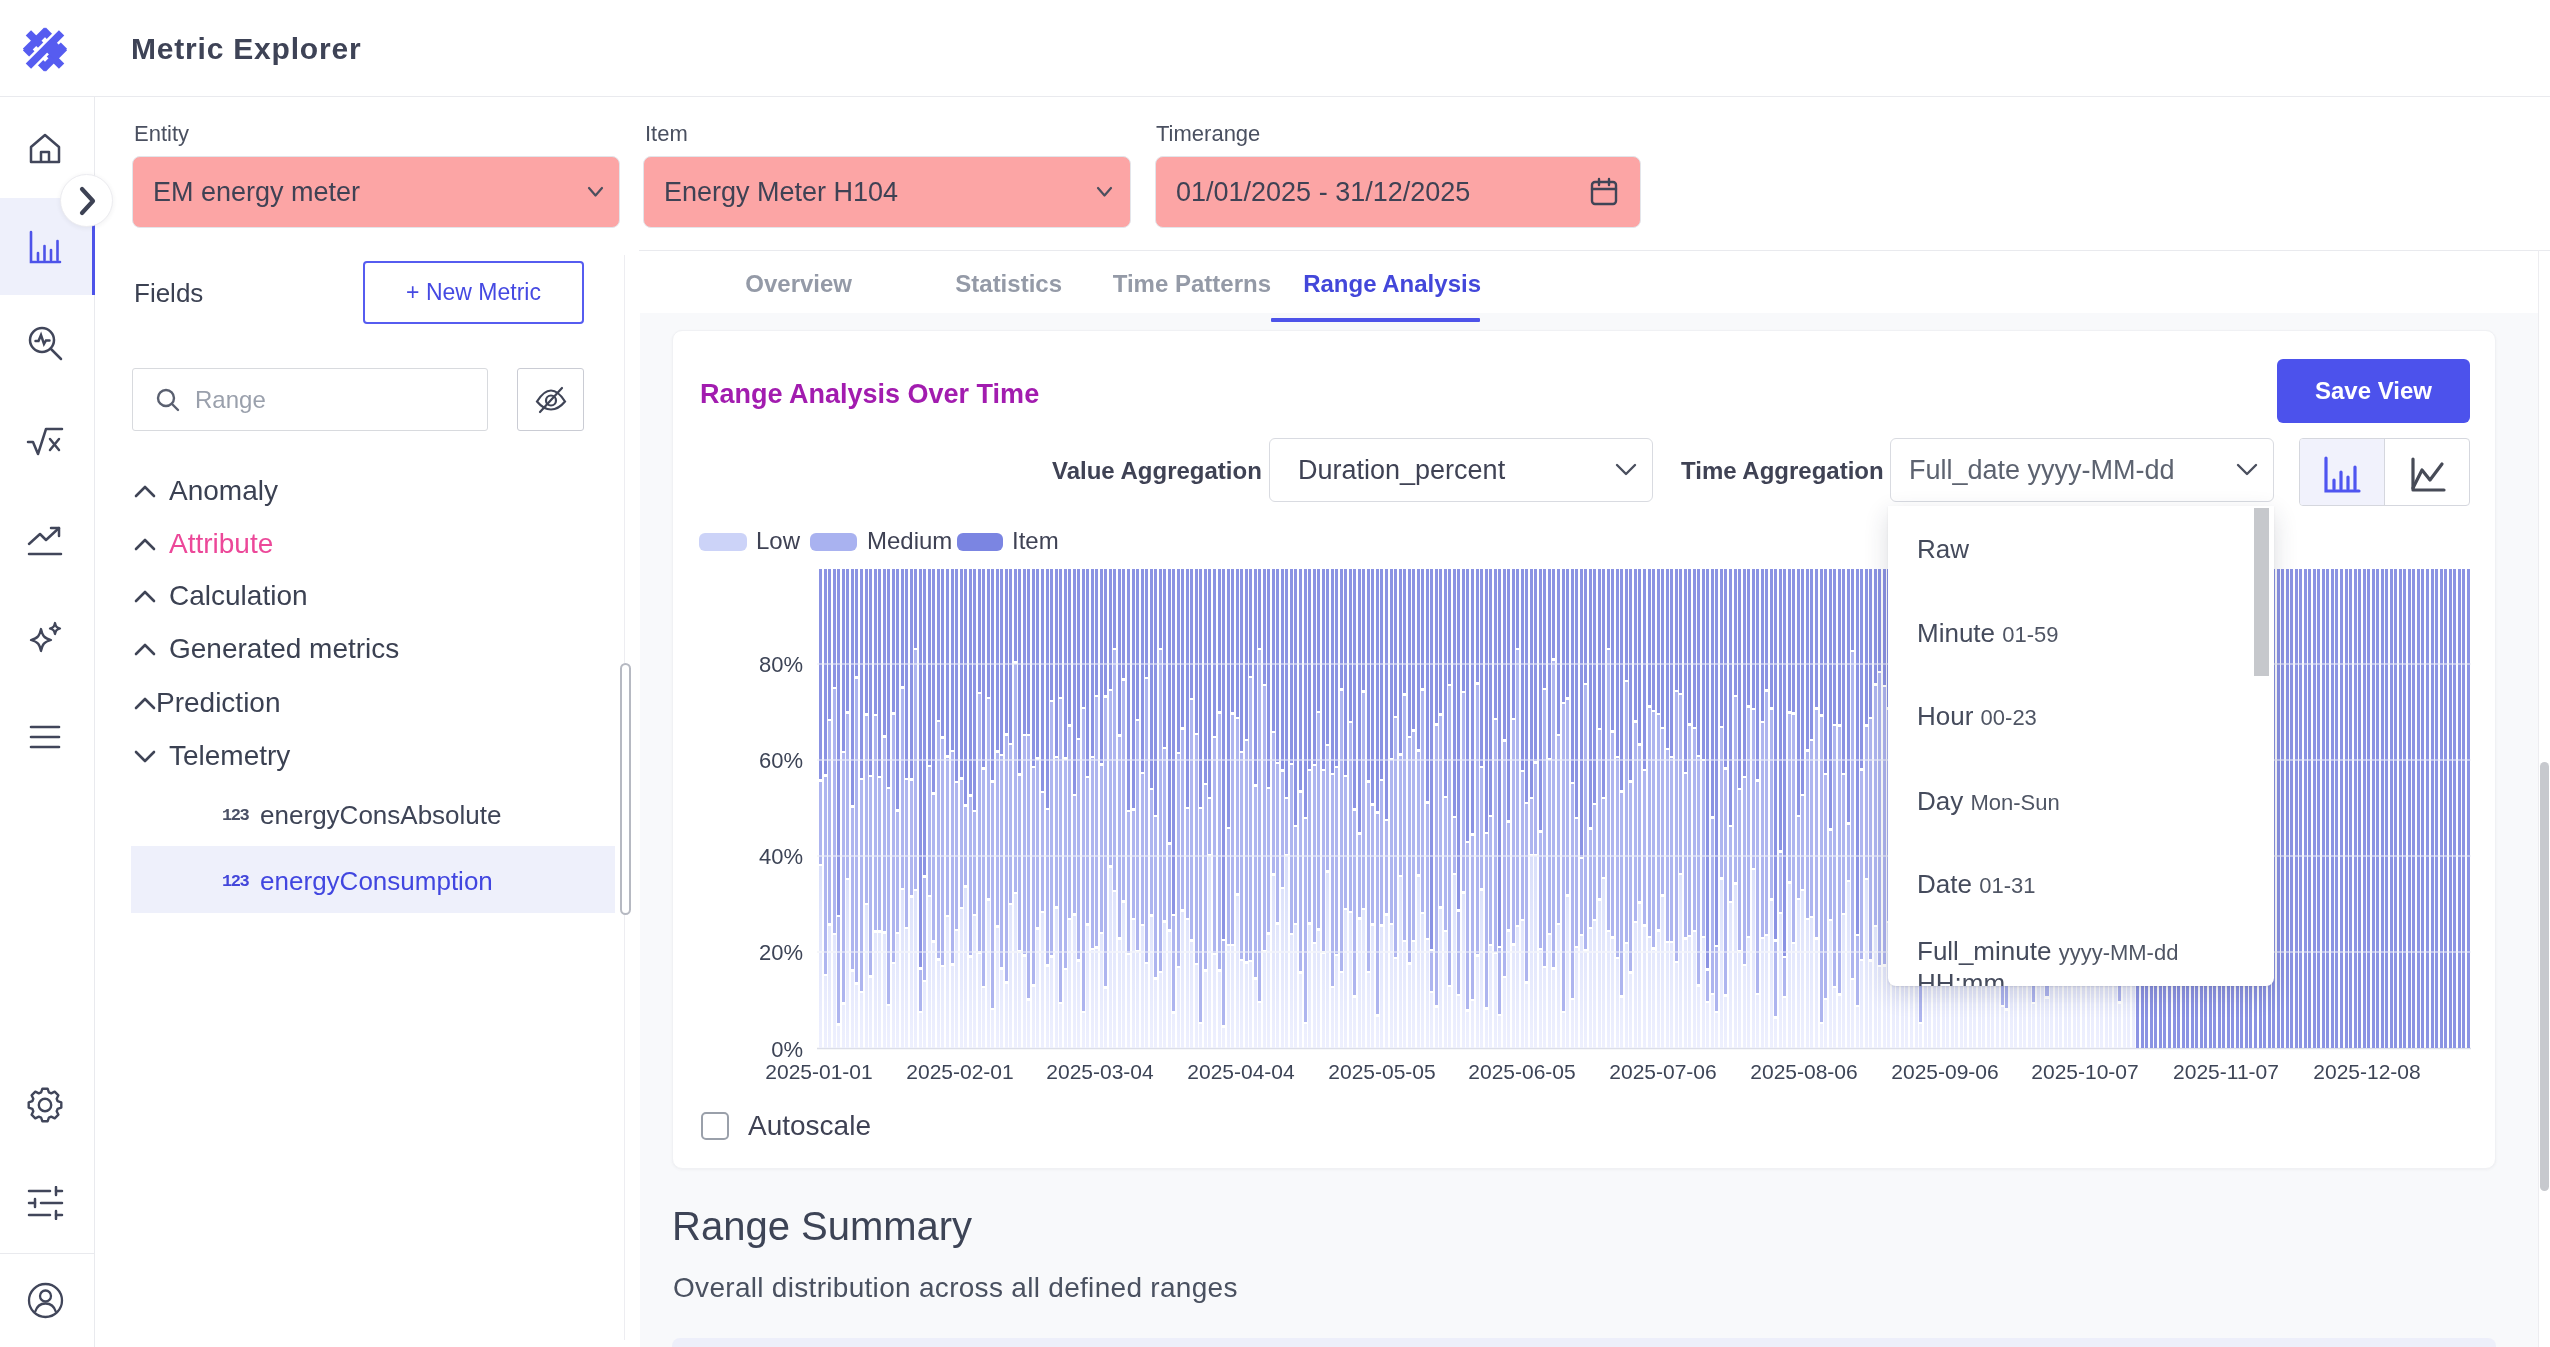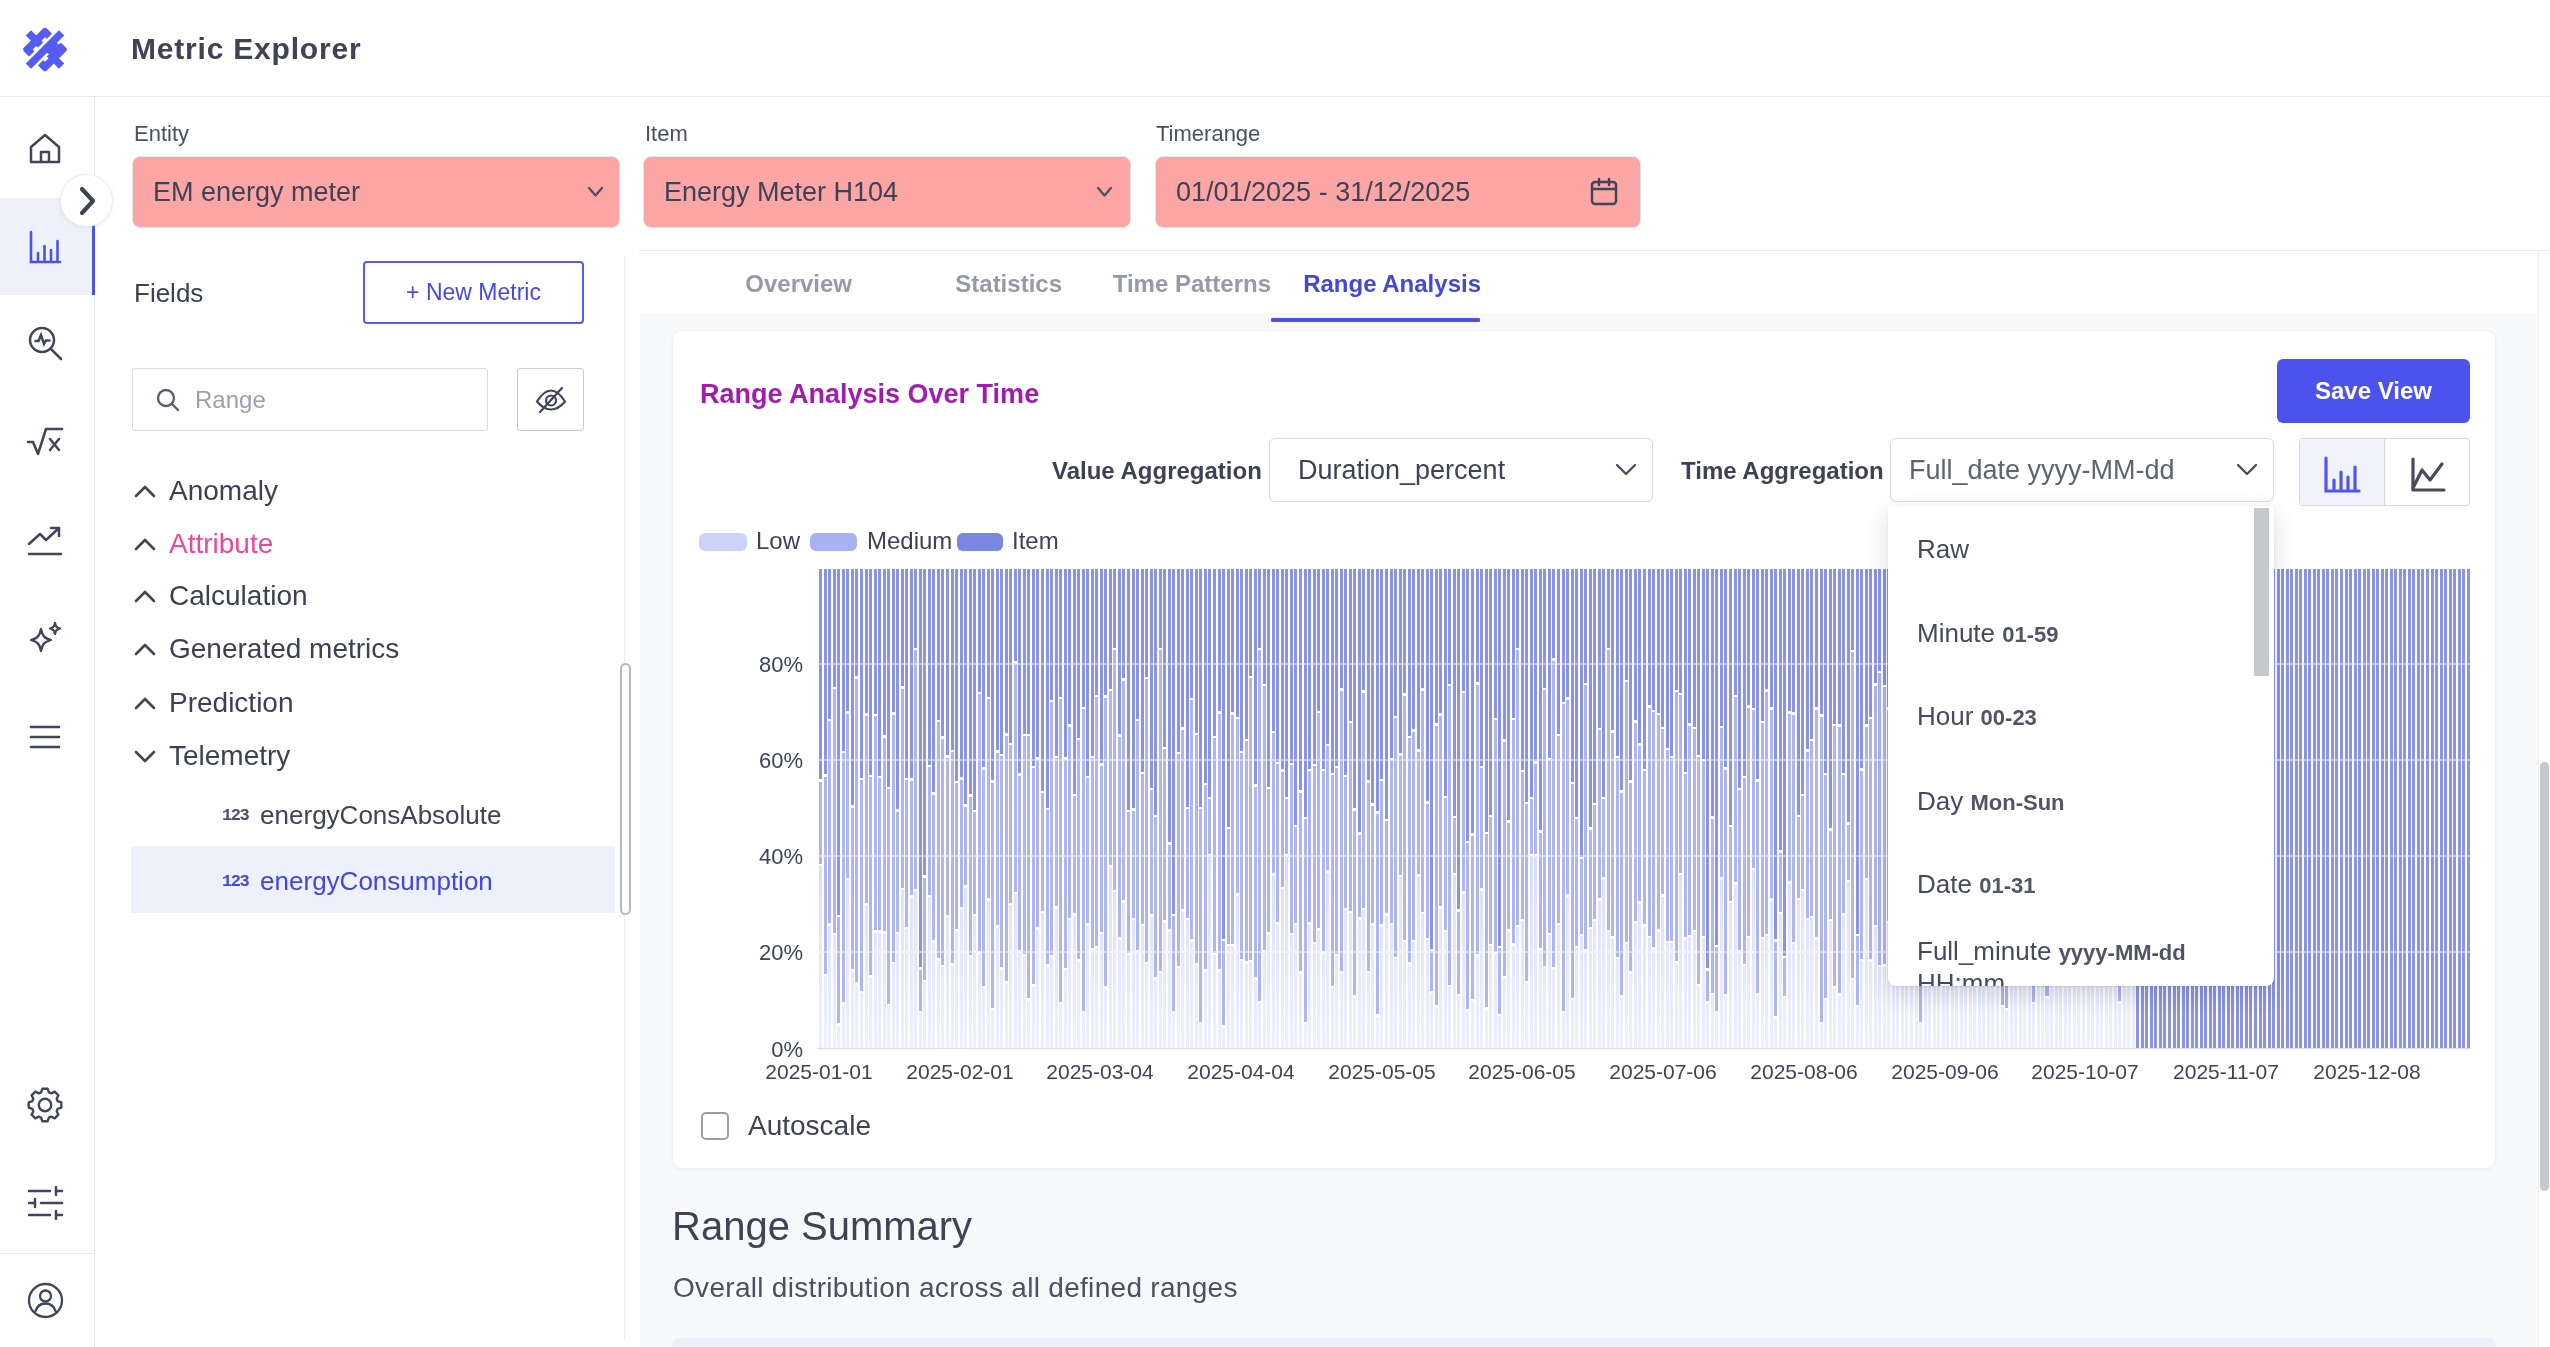--- a/index.html
+++ b/index.html
@@ -26,21 +26,21 @@
 .togga{left:2300px;top:439px;width:85px;height:66px;background:#f1f2fc;border-right:1px solid #d5d7de;border-radius:3px 0 0 3px}
 .leg{top:533px;height:18px;border-radius:6px}
 .legt{top:529px;font-size:24px;color:#3f4254;line-height:24px}
 .acheck{left:701px;top:1112px;width:28px;height:28px;border:2px solid #9aa0aa;border-radius:5px;background:#fff}
 .achlbl{left:748px;top:1112px;font-size:28px;color:#3f4254;line-height:28px}
 .rsum{left:672px;top:1204px;font-size:40px;font-weight:400;color:#3d4456}
 .rsub{left:673px;top:1272px;font-size:28px;color:#4a5160;letter-spacing:.3px}
 .tstrip{left:672px;top:1338px;width:1824px;height:9px;background:#edeffa;border-radius:8px 8px 0 0}
 .menu{left:1888px;top:506px;width:386px;height:480px;background:#fff;border-radius:0 0 8px 8px;box-shadow:0 8px 24px rgba(40,44,70,.16),0 1px 2px rgba(40,44,70,.10);overflow:hidden}
 .mi{position:absolute;left:29px;font-size:26px;color:#454b5c}
-.mi small{font-size:22px;color:#4f5564;font-weight:700}
+.mi small{font-size:22px;color:#4f5564;font-weight:400}
 .mscr{left:2254px;top:508px;width:15px;height:168px;background:#c6c8cc}
 .pgscr{left:2540px;top:762px;width:9px;height:429px;background:#c7c9ce;border-radius:5px}
 .fscr{left:620px;top:663px;width:11px;height:252px;border:2px solid #b6b9c2;border-radius:6px;background:#fff}
 .ftrack{left:624px;top:255px;width:1px;height:1085px;background:#ededf1}
 svg{display:block}
 </style></head>
 <body>
 
 <div class="abs hdr"></div>
 <svg class="abs" style="left:23px;top:26px" width="46" height="48" viewBox="0 0 46 48">
@@ -198,21 +198,21 @@
       <path d="M2 11 L11 2 L20 11" fill="none" stroke="#3f4456" stroke-width="2.6" stroke-linecap="round" stroke-linejoin="round"></path>
     </svg>
 <span style="font-size:28px;color:#3b4152">Calculation</span>
   </div>
 <div class="abs" style="left:134px;top:633px;display:flex;align-items:center;gap:13px">
 <svg width="22" height="13" viewBox="0 0 22 13">
       <path d="M2 11 L11 2 L20 11" fill="none" stroke="#3f4456" stroke-width="2.6" stroke-linecap="round" stroke-linejoin="round"></path>
     </svg>
 <span style="font-size:28px;color:#3b4152">Generated metrics</span>
   </div>
-<div class="abs" style="left:134px;top:687px;display:flex;align-items:center;gap:13px">
+<div class="abs" style="left:134px;top:687px;display:flex;align-items:center;">
 <svg width="22" height="13" viewBox="0 0 22 13">
       <path d="M2 11 L11 2 L20 11" fill="none" stroke="#3f4456" stroke-width="2.6" stroke-linecap="round" stroke-linejoin="round"></path>
     </svg>
 <span style="font-size:28px;color:#3b4152">Prediction</span>
   </div>
 <div class="abs" style="left:134px;top:740px;display:flex;align-items:center;gap:13px">
 <svg width="22" height="13" viewBox="0 0 22 13" style="transform:rotate(180deg)">
       <path d="M2 11 L11 2 L20 11" fill="none" stroke="#3f4456" stroke-width="2.6" stroke-linecap="round" stroke-linejoin="round"></path>
     </svg>
 <span style="font-size:28px;color:#3b4152">Telemetry</span>

